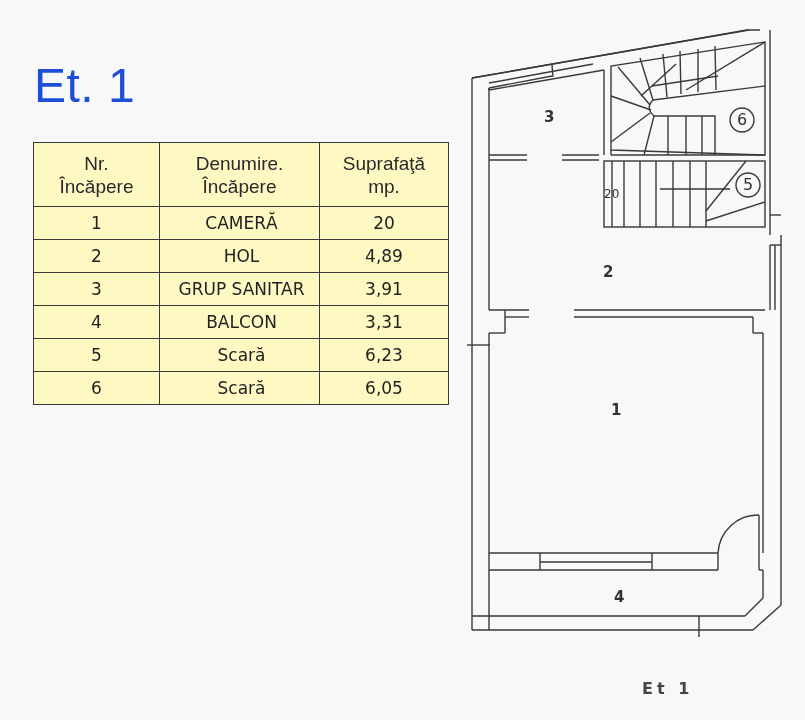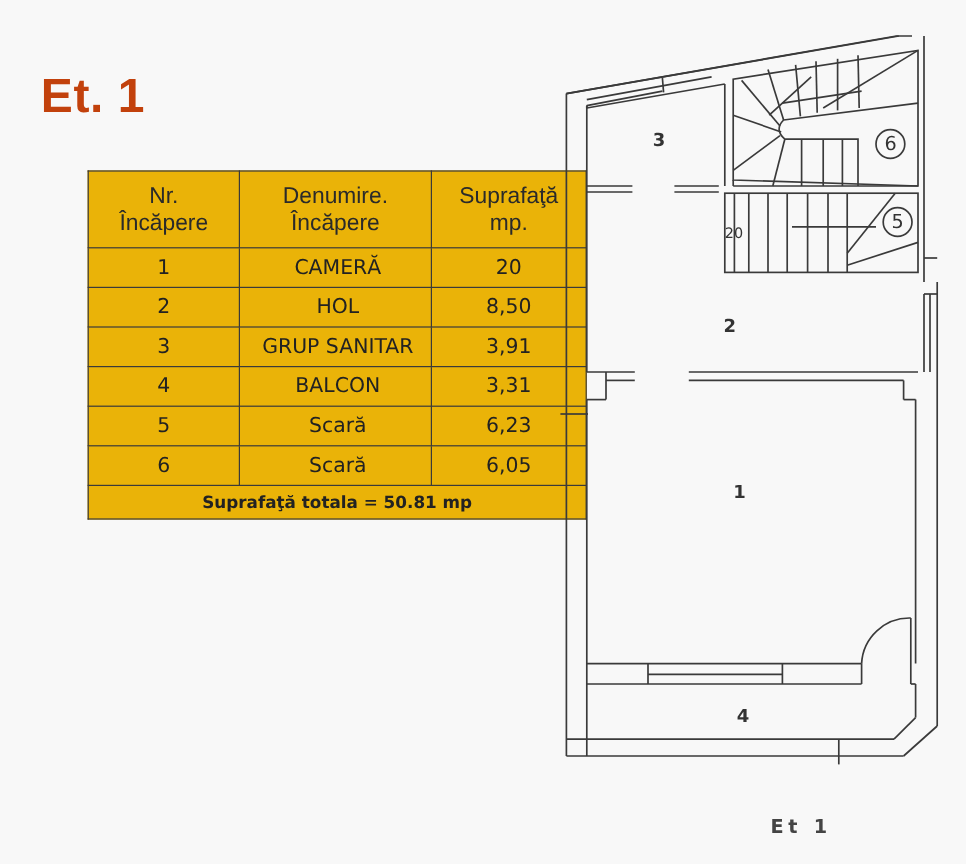--- a/index.html
+++ b/index.html
@@ -1,18 +1,18 @@
 <!DOCTYPE html>
 <html><head>
 <meta charset="utf-8">
 <style>
   html, body { margin:0; padding:0; }
   body { width:805px; height:720px; background:#f8f8f8; position:relative; overflow:hidden; font-family:"DejaVu Sans", sans-serif; color:#2a2a2a; }
-  .title { position:absolute; left:34px; top:58px; font-family:"Liberation Sans", sans-serif; font-weight:bold; font-size:40px; color:#c2410c; letter-spacing:0.5px; }
-  table.rooms { position:absolute; left:33px; top:142px; width:416px; border-collapse:collapse; background:#eab308;margin-left:40px; }
+  .title { position:absolute; left:34px; top:58px; font-family:"Liberation Sans", sans-serif; font-weight:normal; font-size:48px; color:#1d4ed8; letter-spacing:0.5px; }
+  table.rooms { position:absolute; left:33px; top:142px; width:416px; border-collapse:collapse; background:#fef9c3; }
   table.rooms td, table.rooms th { border:1.5px solid #3a3a3a; padding:0; }
   table.rooms th { font-family:"Liberation Sans", sans-serif; font-weight:normal; font-size:19px; line-height:23px; height:63px; text-align:center; color:#2a2a2a; }
   table.rooms td { font-size:17px; height:32px; color:#222; }
   td.c-nr { width:125px; text-align:center; }
   td.c-name { width:155px; text-align:center; padding-left:4px !important; }
   td.c-area { text-align:center; }
   tr.total td { text-align:center; font-weight:bold; font-size:14px; height:27px; }
   .plan { position:absolute; left:0; top:0; }
   .lbl { position:absolute; font-family:"DejaVu Sans", sans-serif; font-weight:bold; font-size:15px; color:#333; }
   .caption { position:absolute; left:642px; top:647px; font-weight:bold; font-size:16px; letter-spacing:4px; color:#444;margin-top:32px; }
@@ -30,44 +30,41 @@
     <th><span>Suprafaţă</span><br><span>mp.</span></th>
   </tr>
   <tr>
     <td class="c-nr">1</td>
     <td class="c-name">CAMERĂ</td>
     <td class="c-area">20</td>
   </tr>
   <tr>
     <td class="c-nr">2</td>
     <td class="c-name">HOL</td>
-    <td class="c-area">8,50</td>
+    <td class="c-area">4,89</td>
   </tr>
   <tr>
     <td class="c-nr">3</td>
     <td class="c-name">GRUP SANITAR</td>
     <td class="c-area">3,91</td>
   </tr>
   <tr>
     <td class="c-nr">4</td>
     <td class="c-name">BALCON</td>
     <td class="c-area">3,31</td>
   </tr>
   <tr>
     <td class="c-nr">5</td>
     <td class="c-name">Scară</td>
     <td class="c-area">6,23</td>
   </tr>
   <tr>
     <td class="c-nr">6</td>
     <td class="c-name">Scară</td>
     <td class="c-area">6,05</td>
-  </tr>
-  <tr class="total">
-    <td colspan="3">Suprafaţă totala = 50.81 mp</td>
   </tr>
 </tbody>
   </table>
 
 <svg class="plan" width="805" height="720" viewBox="0 0 805 720" fill="none" stroke="#3a3a3a" stroke-width="1.4">
 
   <g>
     <path d="M472 78 L747 30 L760 30 L760 30"></path>
     <line x1="472" y1="78" x2="749" y2="30"></line>
     <line x1="472" y1="78" x2="472" y2="630"></line>

